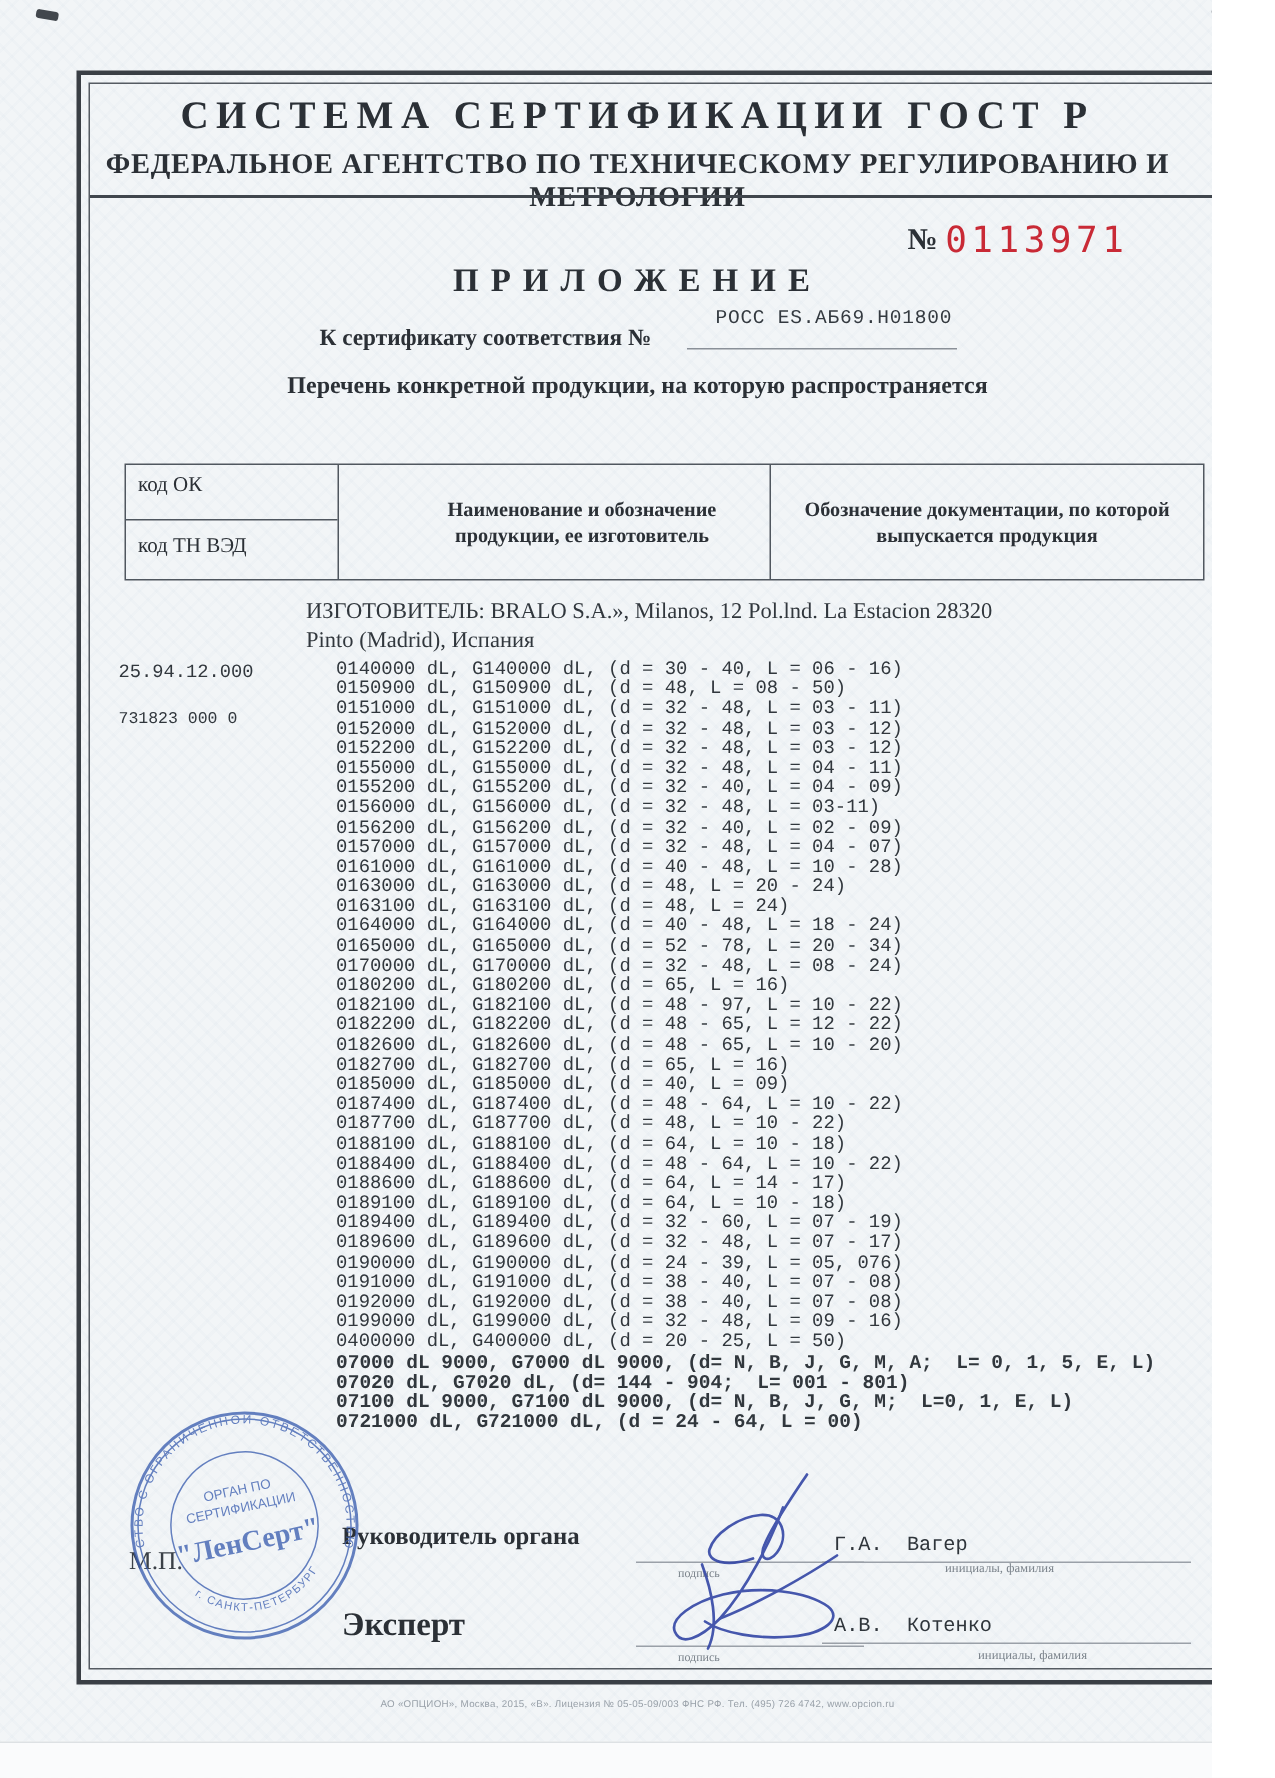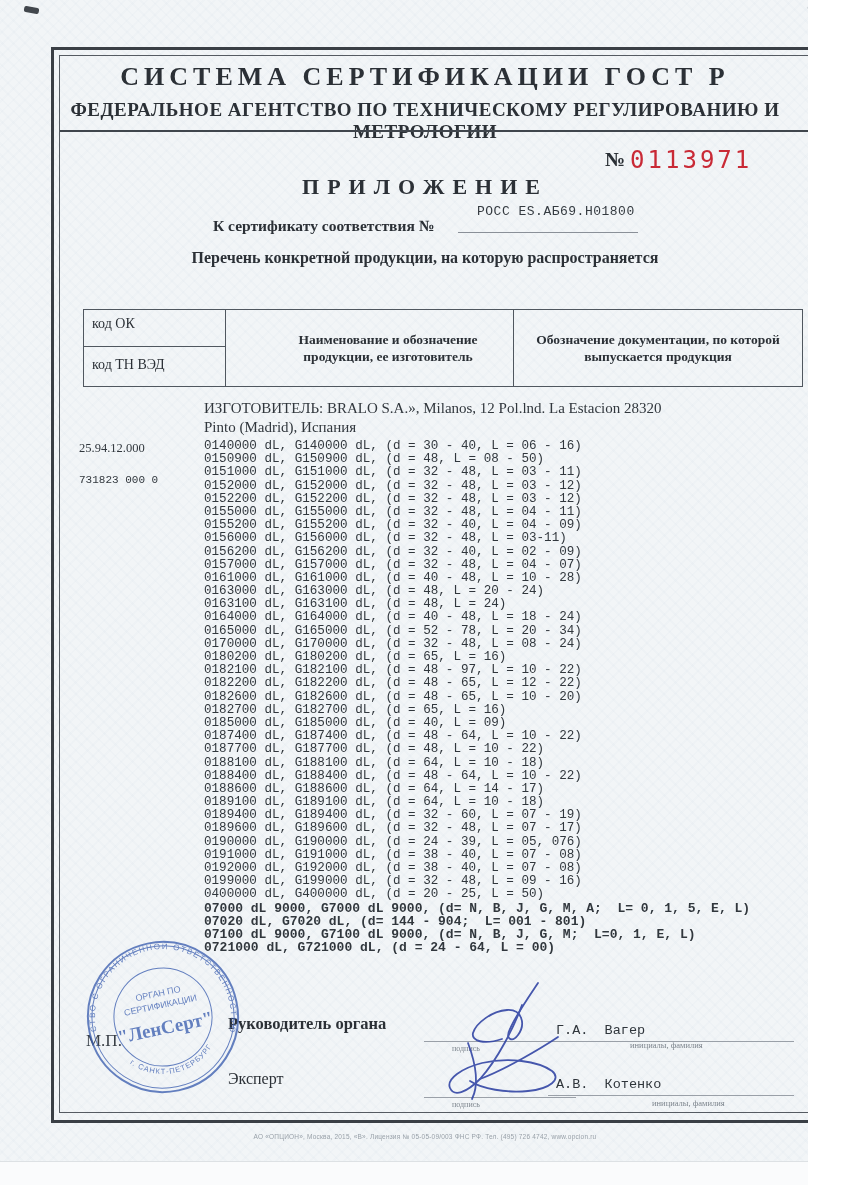--- a/index.html
+++ b/index.html
@@ -28,27 +28,27 @@
   .cert-table{left:83px;top:309px;width:718px;height:76px;display:flex;border:1.4px solid #50575f;}
   .cert-table .col{box-sizing:border-box;height:100%;}
   .col1{width:142px;border-right:1px solid #50575f;display:flex;flex-direction:column;}
   .col1 .cell{box-sizing:border-box;flex:1;padding:6px 0 0 8px;font-size:14px;color:#2b3036;}
   .col1 .cell.bottom{border-top:1px solid #50575f;padding-top:10px;}
   .col2{width:288px;border-right:1px solid #50575f;display:flex;align-items:center;justify-content:flex-end;}
   .col3{width:288px;display:flex;align-items:center;justify-content:center;}
   .colhdr{width:250px;text-align:center;font-size:13.5px;font-weight:bold;line-height:17px;color:#2b3036;}
   .mono{font-family:"Liberation Mono", monospace;}
   .manufacturer{left:204px;top:399px;font-family:Liberation Serif, serif;font-size:15px;line-height:19px;color:#31373d;white-space:pre;}
-  .code-ok{left:79px;top:441px;font-family:Liberation Serif, serif;font-size:12.5px;color:#31373d;}
+  .code-ok{left:79px;top:441px;font-family:Liberation Mono, monospace;font-size:12.5px;color:#31373d;}
   .code-tnved{left:79px;top:474px;font-family:"Liberation Mono", monospace;font-size:11px;color:#31373d;}
   .product-list{left:204px;top:440px;font-family:"Liberation Mono", monospace;font-size:12.6px;color:#31373d;}
-  .prow{white-space:pre;height:13.2px;line-height:13.2px;}
+  .prow{white-space:pre;height:13.2px;line-height:13.2px;margin-left:20px;}
   .prow.bold{font-weight:bold;font-size:13px;}
   .sig-label1{left:228px;top:1014px;font-size:16.5px;font-weight:bold;color:#2b3036;}
-  .sig-label2{left:228px;top:1070px;font-size:16px;font-weight:normal;color:#2b3036;}
+  .sig-label2{left:228px;top:1070px;font-size:22px;font-weight:bold;color:#2b3036;}
   .mp-mark{left:86px;top:1031px;font-size:17px;color:#3a4047;}
   .sig-line{height:1px;background:#9aa0a8;}
   .sl1{left:424px;top:1041px;width:152px;}
   .sl2{left:424px;top:1097px;width:152px;}
   .nl1{left:548px;top:1041px;width:246px;}
   .nl2{left:548px;top:1095px;width:246px;}
   .sig-caption{font-size:8px;color:#7d858d;}
   .cap-s1{left:452px;top:1044px;}
   .cap-s2{left:452px;top:1100px;}
   .cap-n1{left:630px;top:1040px;font-size:8.5px;}

